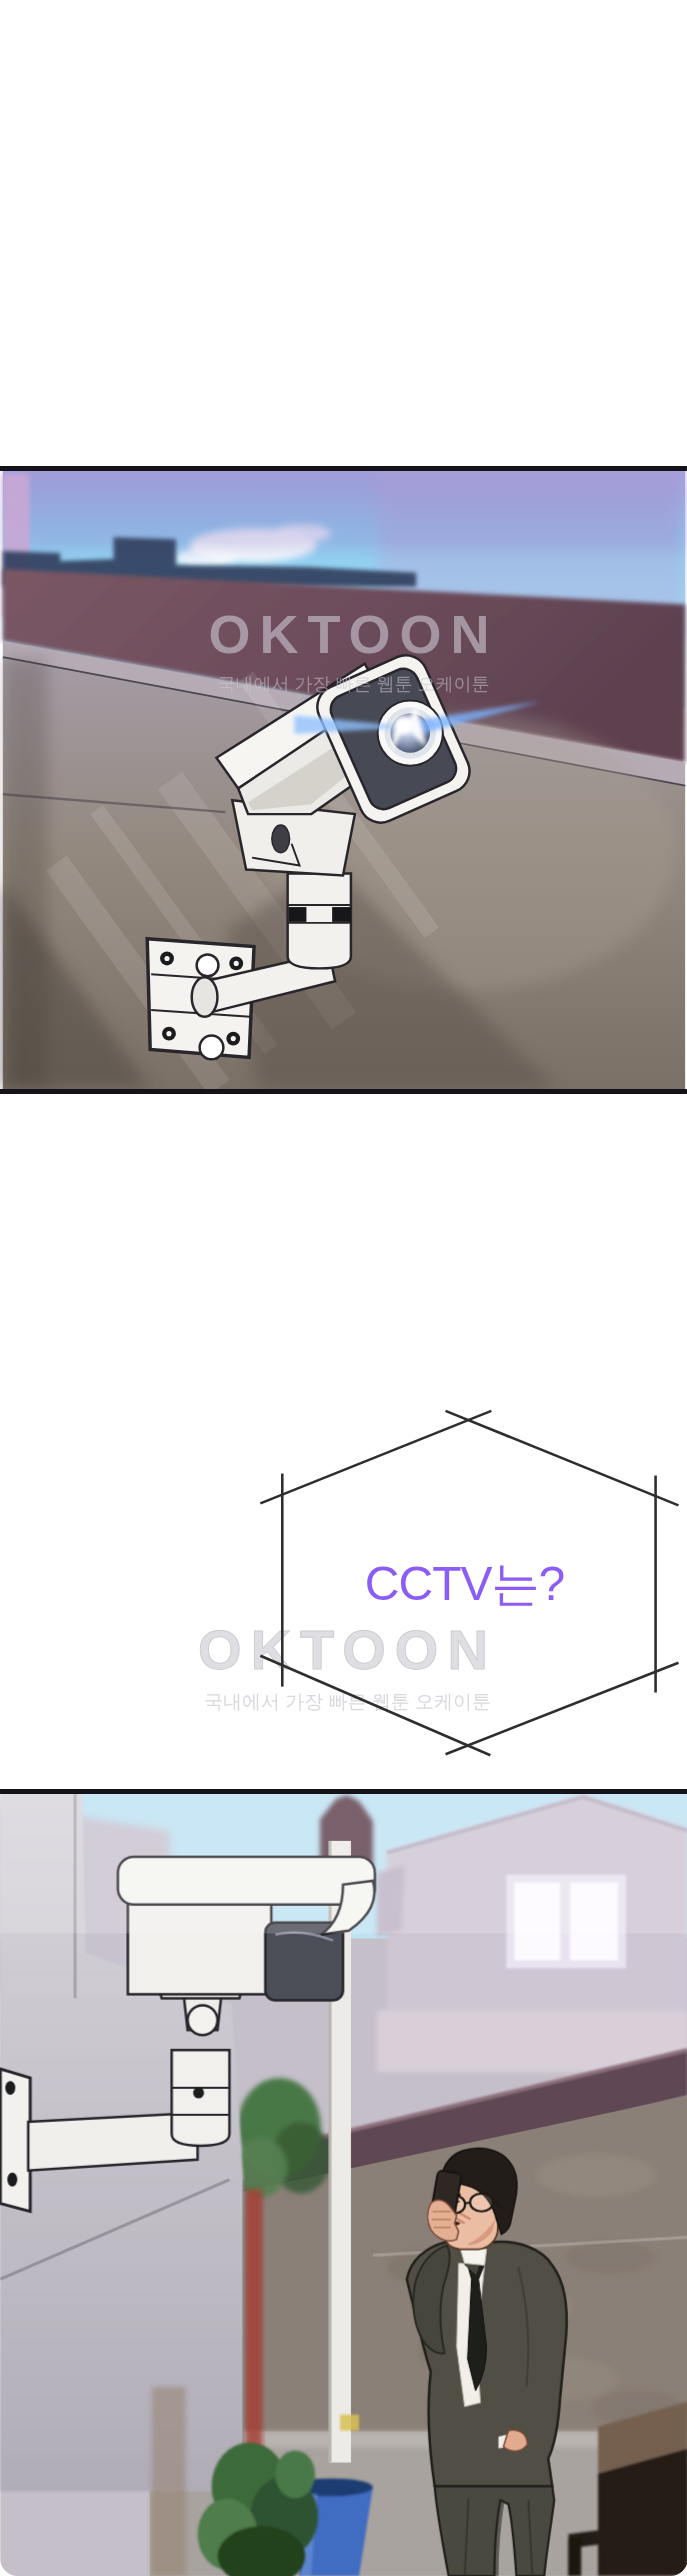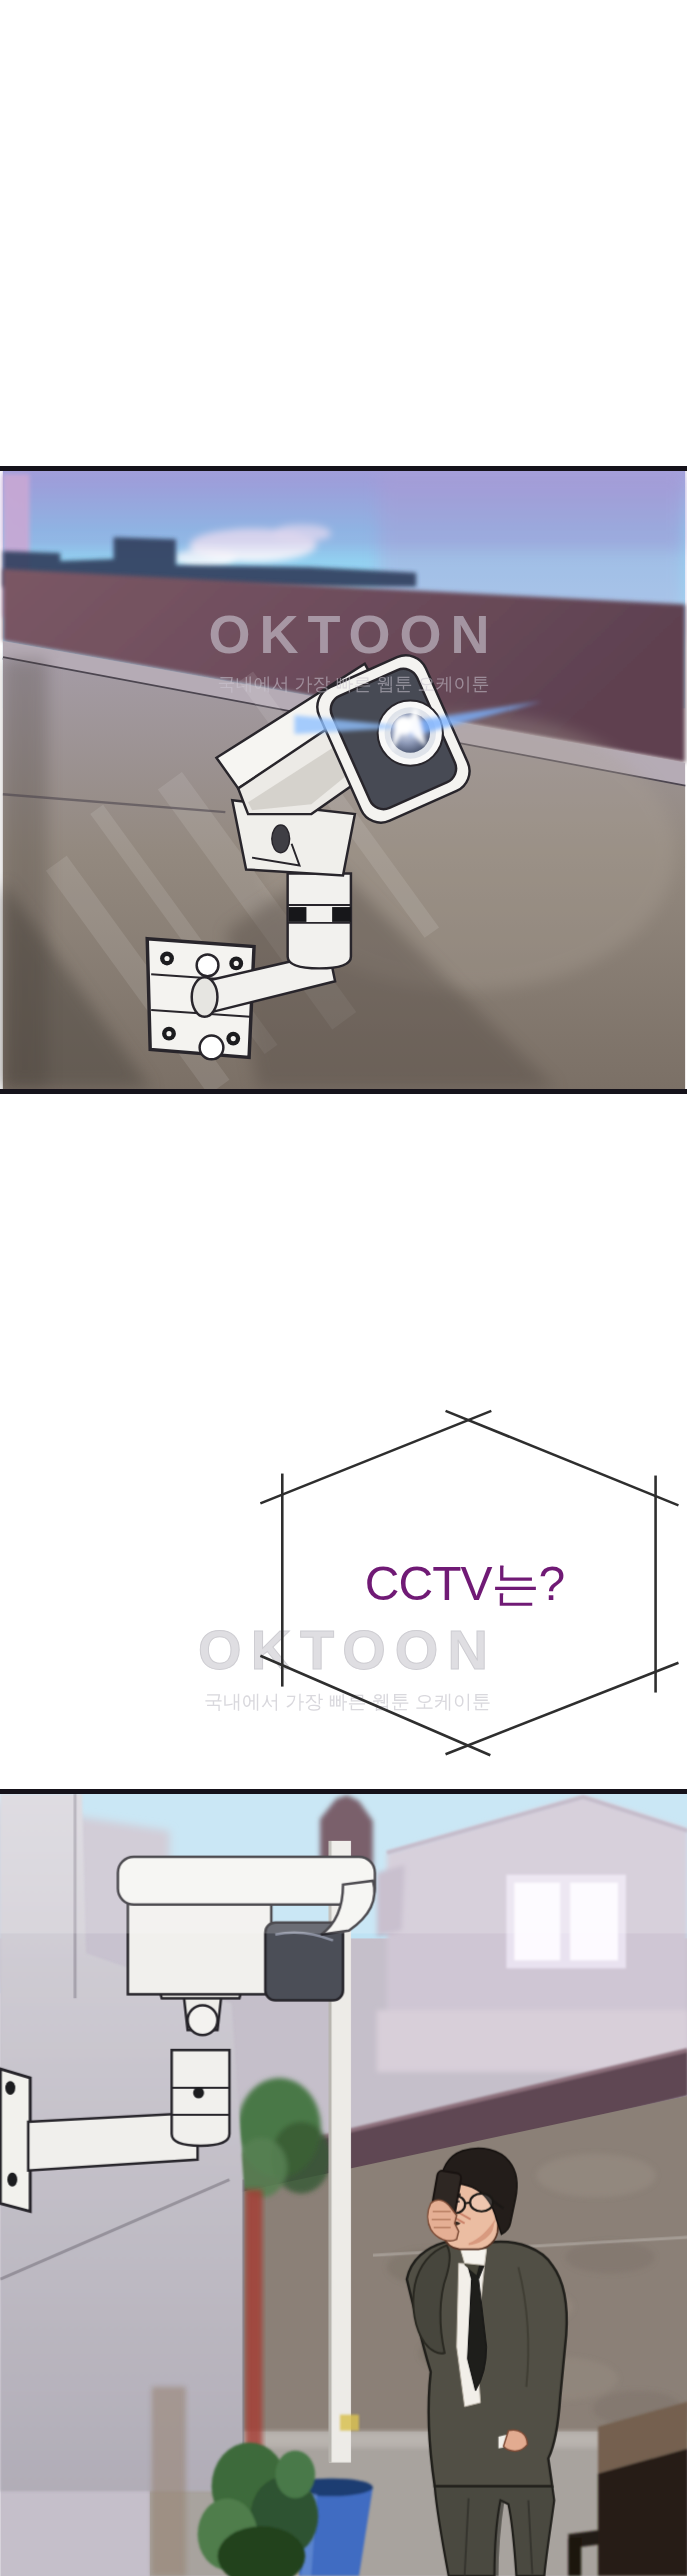--- a/index.html
+++ b/index.html
@@ -1,33 +1,33 @@
 <!DOCTYPE html>
 <html><head>
 <meta charset="utf-8">
 <style>
   html,body{margin:0;padding:0;background:#fff;}
   .page{position:relative;width:688px;height:2576px;background:#ffffff;overflow:hidden;
-        font-family:"Liberation Sans",sans-serif;}
+        font-family:"Liberation Sans",sans-serif;border-radius:18px;}
   .panel{position:absolute;left:0;width:688px;box-sizing:border-box;overflow:hidden;background:#fff;}
   #panel1{top:466px;height:628px;border-top:5px solid #15121a;border-bottom:5px solid #15121a;}
   #panel2{top:1789px;height:787px;border-top:5px solid #15121a;}
   .panel svg{display:block;}
   .wm{position:absolute;text-align:center;pointer-events:none;white-space:nowrap;}
   .wm .brand{font-weight:800;letter-spacing:9px;line-height:1;}
   .wm .tag{font-weight:400;line-height:1;margin-top:14px;}
   #wm-p1{left:154px;top:136px;width:399px;z-index:5;}
   #wm-p1 .brand{font-size:54px;color:rgba(202,197,208,0.62);}
   #wm-p1 .tag{font-size:18px;color:rgba(202,197,208,0.55);}
   #wm-mid{left:148px;top:1622px;width:399px;z-index:2;}
   #wm-mid .brand{font-size:56px;color:#dfdee2;-webkit-text-stroke:1px #cecdd2;}
   #wm-mid .tag{font-size:19px;color:#d9d8dd;}
   #bubble-svg{position:absolute;left:0;top:1375px;z-index:3;}
   #bubble-text{position:absolute;left:275px;top:1557px;width:379px;z-index:4;text-align:center;
-      font-size:48px;font-weight:500;color:#701a75;letter-spacing:-1px;line-height:54px;}
+      font-size:48px;font-weight:500;color:#8b5cf6;letter-spacing:-1px;line-height:54px;}
 </style>
 </head>
 <body>
 
 <div class="page">
 
   <section class="panel" id="panel1" aria-label="Low-angle close-up of a white CCTV camera on a wall-mount plate, lens glinting blue, against a gray concrete wall, dark brick ledge and blue sky">
     <svg width="688" height="618" viewBox="0 5 690 625">
       <defs>
         <linearGradient id="skyG" x1="0" y1="0" x2="0" y2="1">

